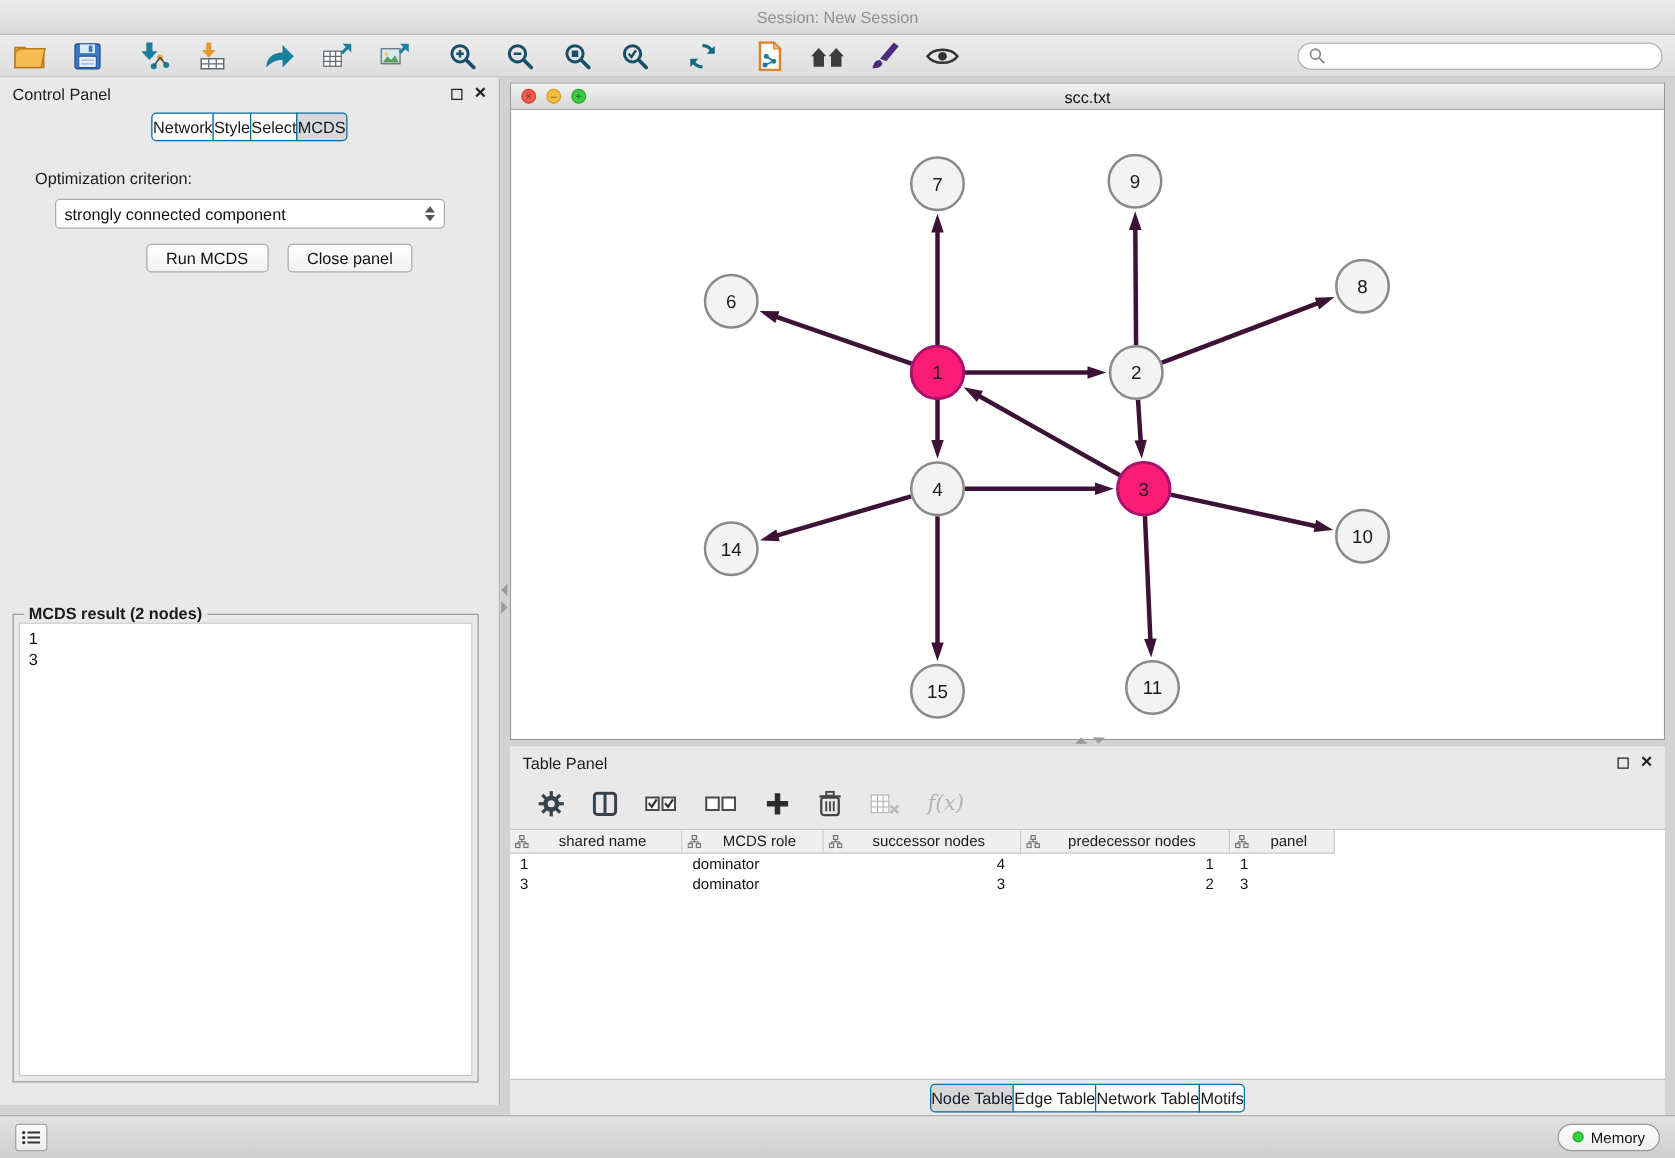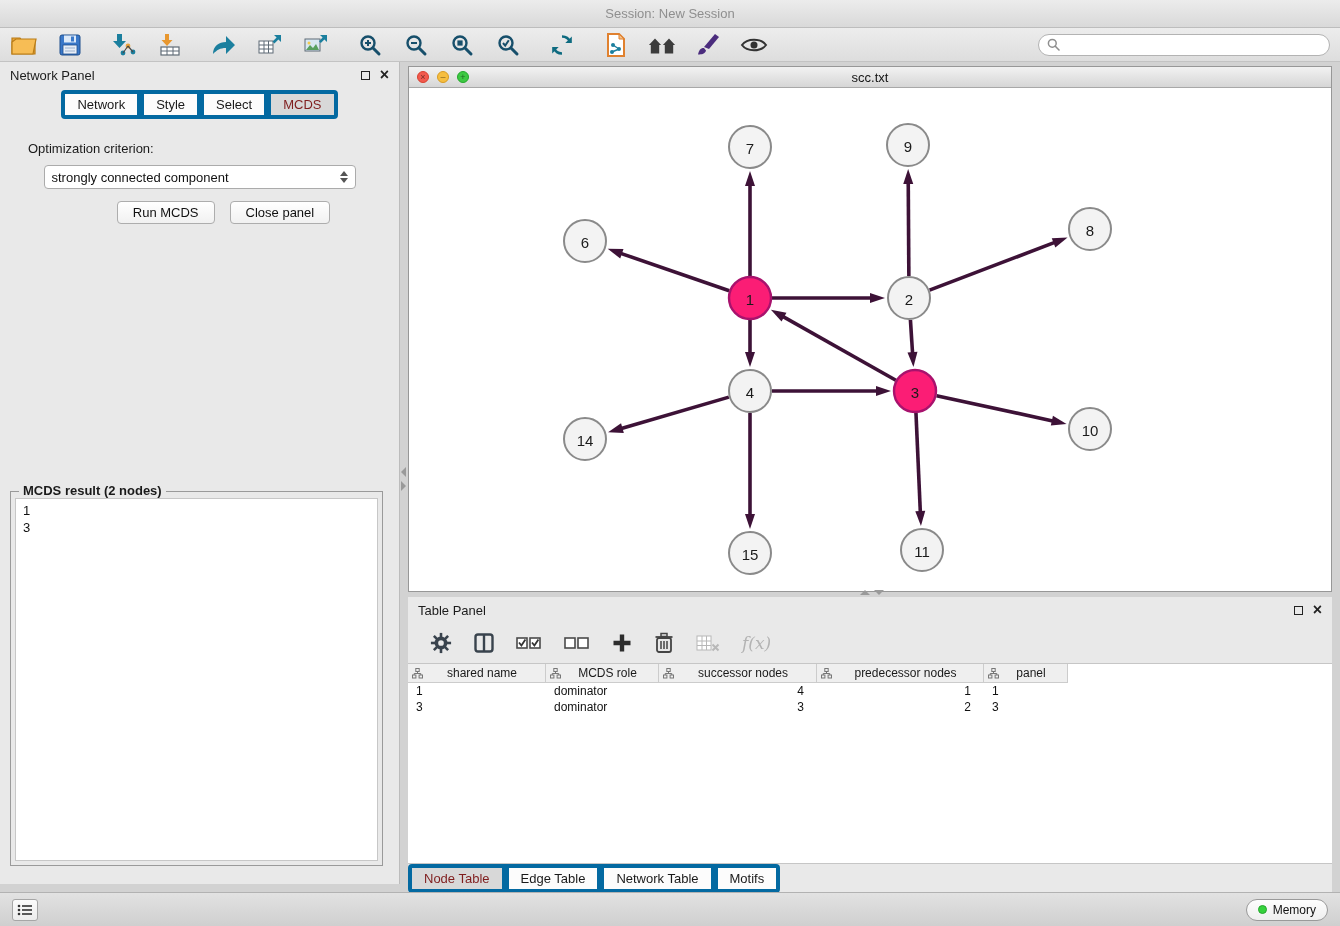--- a/index.html
+++ b/index.html
@@ -24,25 +24,25 @@
   .workspace { position:absolute; top:62px; left:0; right:0; bottom:34px; display:flex; }
 
   
   .control-panel { width:400px; background:#e9e9e9; border-right:1px solid #bcbcbc; display:flex;
                    flex-direction:column; margin-bottom:8px; }
   .panel-header { height:26px; display:flex; align-items:center; padding:0 10px; font-size:13px; color:#1c1c1c; }
   .panel-header .spacer { flex:1; }
   .win-sq { width:9px; height:9px; border:1.5px solid #222; margin-right:10px; cursor:default; }
   .win-x { font-size:16px; font-weight:bold; color:#222; line-height:1; cursor:default; }
   .tabrow { display:flex; justify-content:center; margin-top:2px; }
-  .tab { background:#fcfcfc; border:4px solid #0369a1; padding:3px 12px; font-size:13px; color:#1a1a1a;
+  .tab { background:#fcfcfc; border:1px solid #0369a1; padding:3px 0; font-size:13px; color:#1a1a1a;
          margin-left:-1px; cursor:default; }
   .tab:first-child { border-radius:4px 0 0 4px; margin-left:0; }
   .tab:last-child { border-radius:0 4px 4px 0; }
-  .tab.active { background:#d8d8d8; color:#7f1d1d; }
+  .tab.active { background:#d8d8d8; color:#0f172a; }
   .opt-label { text-align:left; font-size:13px; color:#1a1a1a; margin-top:22px;margin-left:28px; }
   .selectbox { width:312px; height:24px; margin:9px auto 0 auto; background:#fff; border:1px solid #ababab;
                border-radius:4px; display:flex; align-items:center; padding:0 7px; font-size:13px; color:#111; cursor:default; }
   .selectbox .sel-text { flex:1; }
   .updown { display:flex; flex-direction:column; gap:2px; align-items:center; }
   .updown .u { width:0; height:0; border-left:4px solid transparent; border-right:4px solid transparent; border-bottom:5px solid #555; }
   .updown .d { width:0; height:0; border-left:4px solid transparent; border-right:4px solid transparent; border-top:5px solid #555; }
   .btnrow { display:flex; justify-content:center; gap:15px; margin-top:12px;margin-left:48px; }
   .btn { background:linear-gradient(#ffffff,#f1f1f1); border:1px solid #adadad; border-radius:4px;
          padding:3px 15px; font-size:13px; color:#111; cursor:default; }
@@ -86,21 +86,21 @@
   .table-area { flex:1; background:#fff; border:1px solid #c6c6c6; border-left:none; border-right:none;
                 overflow:hidden; display:flex; flex-direction:column; }
   .table-head { display:flex;align-items:flex-end; }
   .th { height:19px; background:#efefef; border-right:1px solid #cccccc; border-bottom:1px solid #cccccc;
         display:flex; align-items:center; font-size:12px; color:#1a1a1a; cursor:default; }
   .th-icon { margin:0 2px 0 4px; display:flex; }
   .th-label { flex:1; text-align:center; padding-right:6px; }
   .tr { display:flex; height:16px; align-items:center; font-size:12px; color:#111; }
   .td { height:16px; line-height:16px; padding:0 8px; overflow:hidden; white-space:nowrap; }
   .td.right { text-align:right; padding-right:13px; }
-  .tabstrip { height:28px; display:flex; align-items:center; }
+  .tabstrip { height:28px; display:flex; justify-content:center; align-items:center; }
 
   
   .statusbar { position:absolute; bottom:0; left:0; right:0; height:34px; background:linear-gradient(#e2e2e2,#cfcfcf);
                border-top:1px solid #b2b2b2; display:flex; align-items:center; padding:0 12px; }
   .list-btn { width:26px; height:22px; border:1px solid #a6a6a6; border-radius:3px; background:linear-gradient(#fbfbfb,#ececec);
               display:flex; align-items:center; justify-content:center; cursor:default; }
   .memory-btn { margin-left:auto; height:22px; border:1px solid #9a9a9a; border-radius:11px;
                 background:linear-gradient(#fdfdfd,#efefef); display:flex; align-items:center; gap:6px;
                 padding:0 11px; font-size:12px; color:#111; cursor:default; }
   .mem-dot { width:9px; height:9px; border-radius:50%; background:#35d23c; border:1px solid #25a52d; }
@@ -259,21 +259,21 @@
           </svg>
       </span>
       <input type="text" placeholder="" style="">
     </div>
   </div>
 
   <div class="workspace">
 
     <div class="control-panel">
       <div class="panel-header">
-        <span>Network Panel</span>
+        <span>Control Panel</span>
         <span class="spacer"></span>
         <span class="win-sq"></span>
         <span class="win-x">×</span>
       </div>
       <div class="tabrow" id="control-tabs">
           <div class="tab">Network</div>
           <div class="tab">Style</div>
           <div class="tab">Select</div>
           <div class="tab active">MCDS</div>
         </div>

